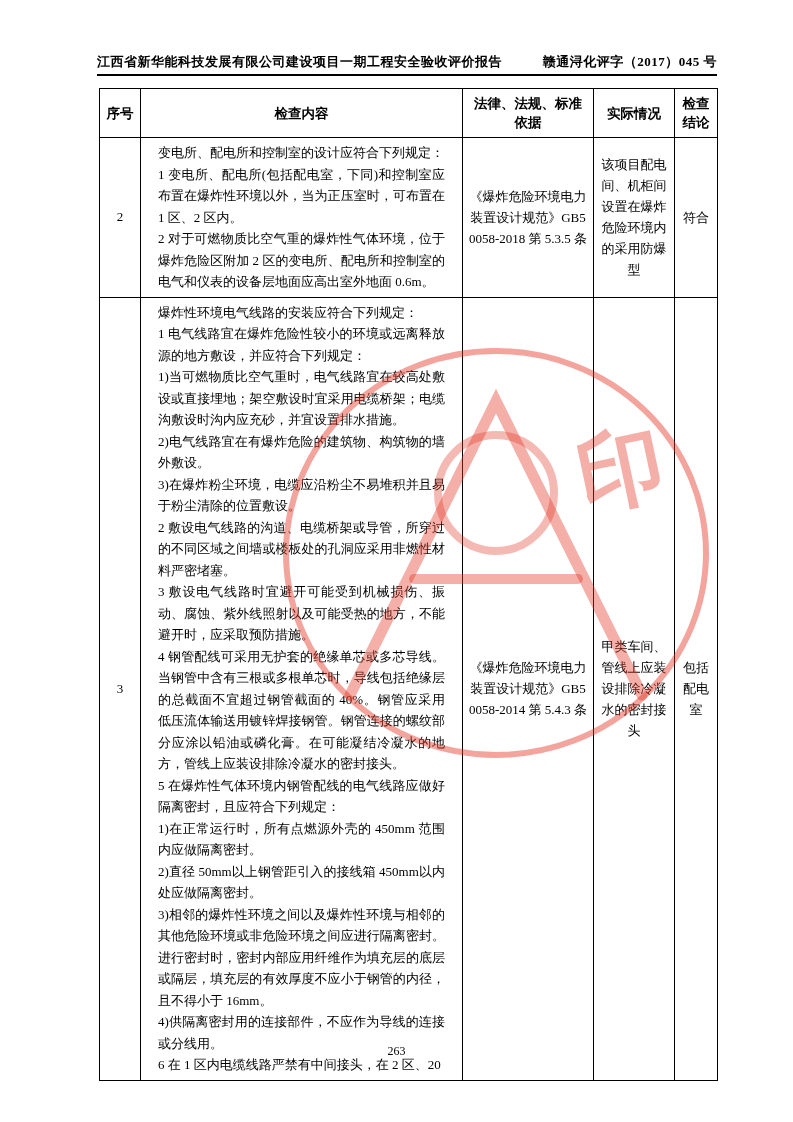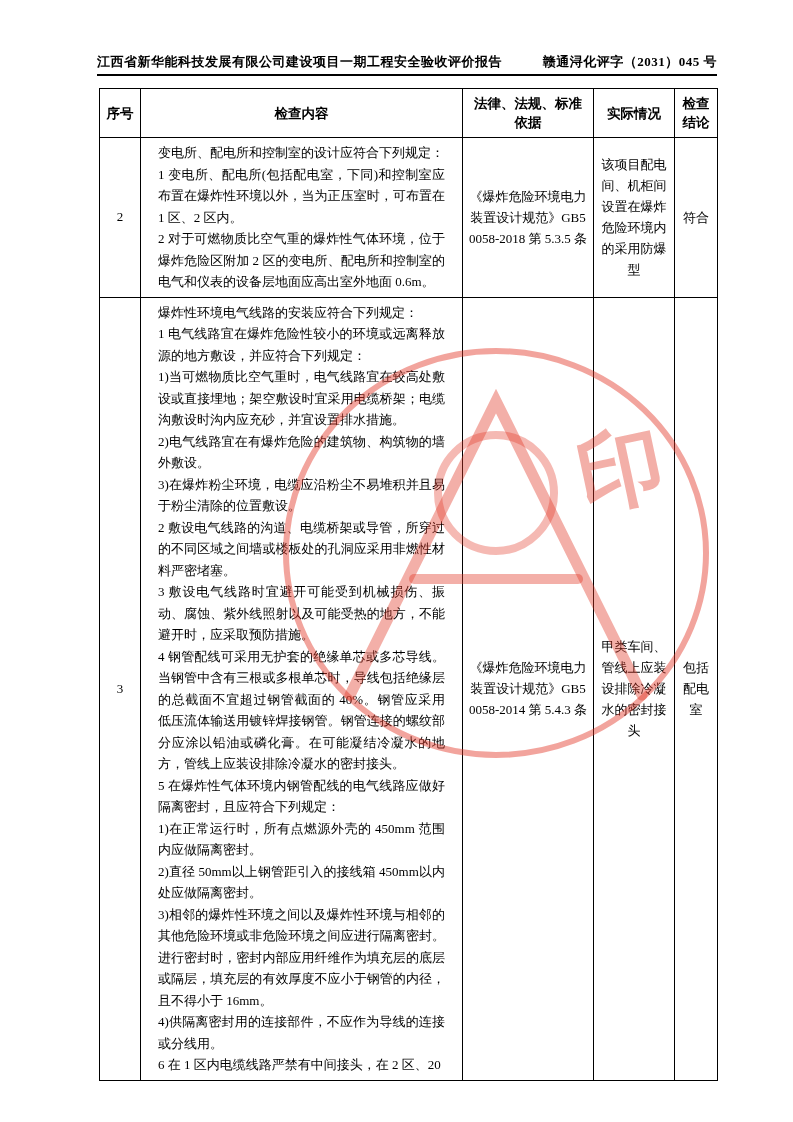--- a/index.html
+++ b/index.html
@@ -61,21 +61,21 @@
     font-family:"Liberation Serif","DejaVu Serif",serif;
   }
 </style>
 </head>
 <body>
 
 <div class="page">
 
   <div class="doc-header">
     <span>江西省新华能科技发展有限公司建设项目一期工程安全验收评价报告</span>
-    <span>赣通浔化评字（2031）045 号</span>
+    <span>赣通浔化评字（2017）045 号</span>
   </div>
   <div class="header-rule"></div>
 
   <table class="check-table">
     <colgroup>
       <col style="width:41px">
         <col style="width:322px">
         <col style="width:131px">
       <col style="width:81px">
         <col style="width:43px">
@@ -127,14 +127,15 @@
   <div class="stamp stamp-circle-wrap">
     <svg width="436" height="420" viewBox="0 0 436 420">
       <ellipse cx="218" cy="210" rx="210" ry="202" fill="none" stroke="rgba(226,54,38,0.45)" stroke-width="6"></ellipse>
       <path d="M72 352 L218 58 L364 352" fill="none" stroke="rgba(226,54,38,0.40)" stroke-width="11" stroke-linecap="round"></path>
       <path d="M136 236 L300 236" fill="none" stroke="rgba(226,54,38,0.40)" stroke-width="10" stroke-linecap="round"></path>
       <circle cx="218" cy="150" r="58" fill="none" stroke="rgba(226,54,38,0.35)" stroke-width="8"></circle>
     </svg>
   </div>
   <div class="stamp stamp-seal-char">印</div>
 
+  <div class="page-footer">263</div>
 
 </div>
 
 </body></html>

